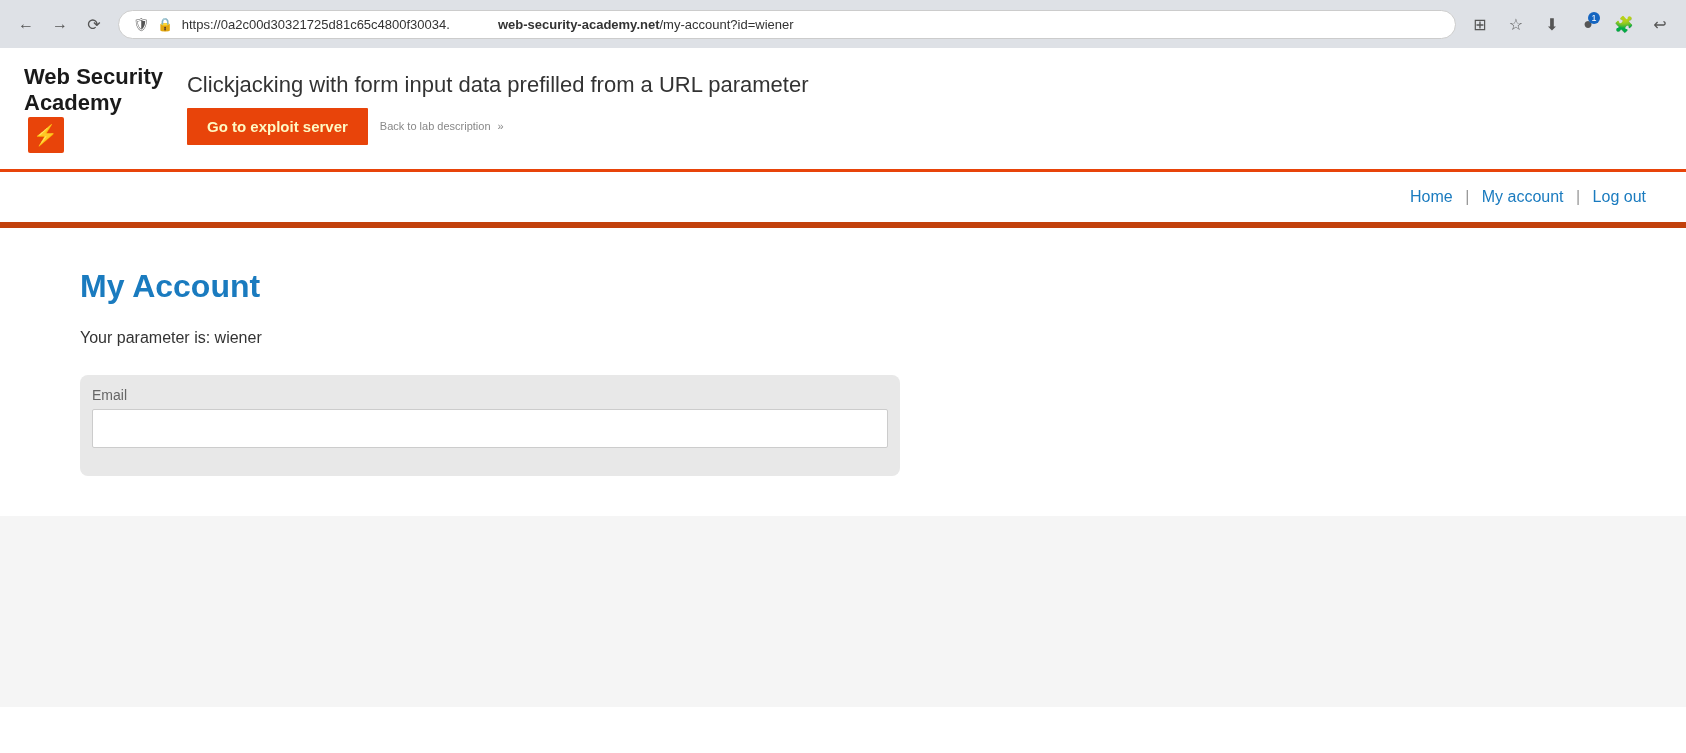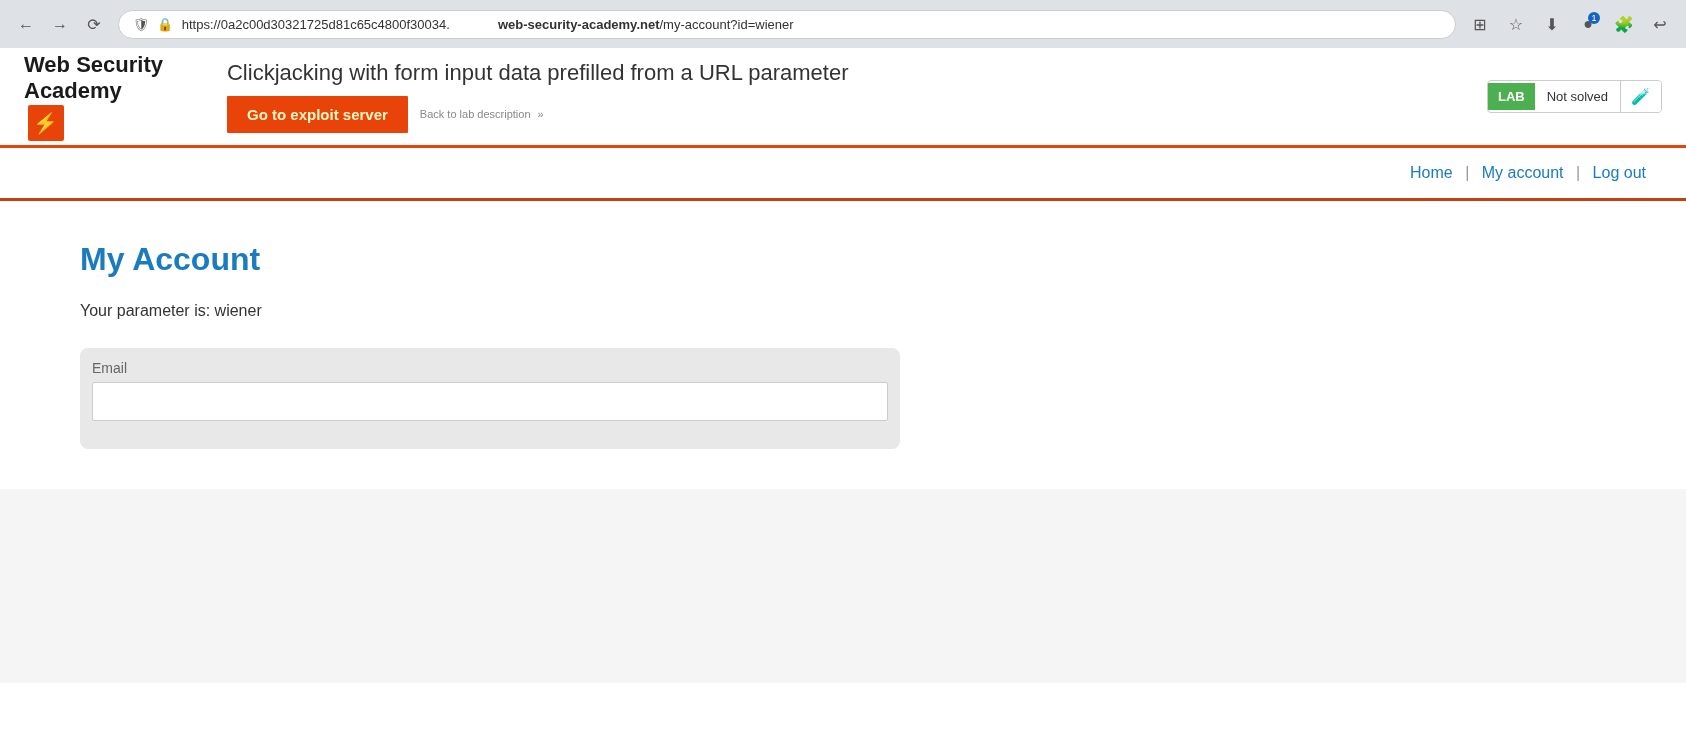--- a/index.html
+++ b/index.html
@@ -62,21 +62,21 @@
       height: 28px;
       display: flex;
       align-items: center;
       justify-content: center;
       border-radius: 50%;
     }
 
     
     .lab-header {
       background: #fff;
-      padding: 4px 24px;
+      padding: 16px 24px;
       display: flex;
       align-items: center;
       gap: 24px;
       border-bottom: 3px solid #e8440a;
     }
     .logo-area {
       display: flex;
       align-items: center;
       flex-shrink: 0;
     }
@@ -94,21 +94,20 @@
       display: flex;
       align-items: center;
       justify-content: center;
       font-size: 20px;
       font-weight: bold;
       margin-left: 4px;
       border-radius: 2px;
     }
     .lab-info {
       flex: 1;
-      margin-left: 40px;
     }
     .lab-title {
       font-size: 22px;
       color: #333;
       font-weight: normal;
       margin-bottom: 10px;
     }
     .lab-actions {
       display: flex;
       align-items: center;
@@ -169,21 +168,21 @@
     .page-inner {
       background: #fff;
       max-width: 1686px;
     }
 
     
     .site-nav {
       background: #fff;
       padding: 16px 40px;
       text-align: right;
-      border-bottom: 3px solid #c2410c;
+      border-bottom: 6px solid #c2410c;
     }
     .site-nav a {
       color: #1a7bbf;
       text-decoration: none;
       font-size: 16px;
     }
     .site-nav .separator {
       color: #999;
       margin: 0 8px;
       font-size: 16px;
@@ -280,25 +279,20 @@
   <div class="lab-info">
     <div class="lab-title">Clickjacking with form input data prefilled from a URL parameter</div>
     <div class="lab-actions">
       <button class="exploit-btn">Go to exploit server</button>
       <a href="#" class="back-link">
         <span>Back to lab description</span>
         <span>&nbsp;»</span>
       </a>
     </div>
   </div>
-  <div class="lab-status">
-    <span class="lab-badge">LAB</span>
-    <span class="lab-not-solved">Not solved</span>
-    <span class="lab-flask">🧪</span>
-  </div>
 </div>
 
 <div class="page-content">
   <div class="page-inner">
 
     <div class="site-nav">
       <a href="#">Home</a>
       <span class="separator">|</span>
       <a href="#">My account</a>
       <span class="separator">|</span>

